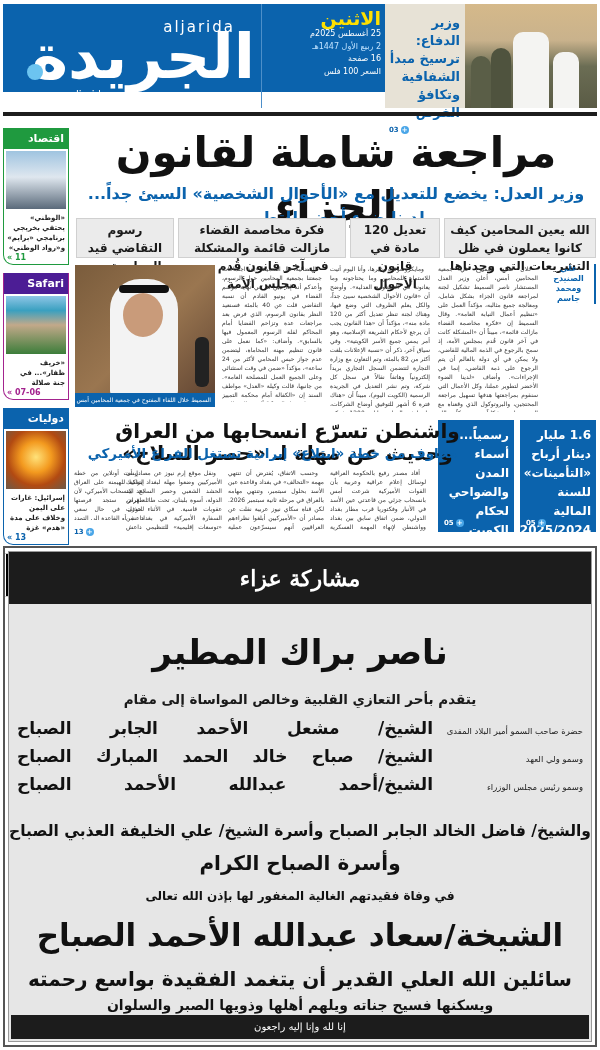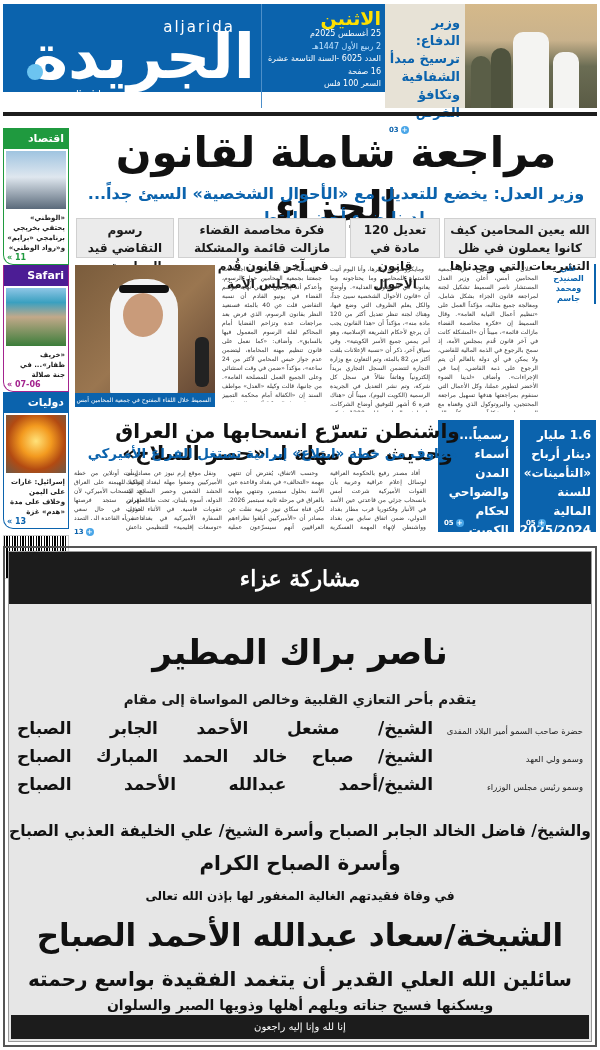--- a/index.html
+++ b/index.html
@@ -23,21 +23,21 @@
   .teaser-title { color: #0b63ad; font-weight: bold; font-size: 13px; line-height: 18px; }
   .page-ref { color: #0b63ad; font-size: 7px; font-weight: bold; margin-top: 4px; direction: ltr; text-align: left; display: flex; align-items: center; gap: 2px; }
   .plus-dot { display: inline-block; width: 8px; height: 8px; border-radius: 50%; background: #4aa6e8; color: #fff; font-size: 7px; line-height: 8px; text-align: center; }
   .teaser-photo { width: 132px; height: 104px; background: linear-gradient(180deg, #d5b98a 0%, #c9b28c 35%, #6b6d54 60%, #5a5b45 100%); position: relative; overflow: hidden; }
   .teaser-photo .figure { position: absolute; bottom: 0; background: #f4f4f2; border-radius: 10px 10px 0 0; }
 
   .masthead-rule { position: absolute; top: 112px; left: 3px; width: 594px; height: 4px; background: #1d1d1d; }
 
   
   .sidebar { position: absolute; top: 128px; left: 3px; width: 66px; }
-  .side-card { border: 1.5px solid; border-top: none; border-radius: 0 0 0 10px; position: relative; }
+  .side-card { border: 1.5px solid; border-top: none; border-radius: 0 0 0 10px; margin-bottom: 8px; position: relative; }
   .side-head { color: #fff; font-weight: bold; font-size: 11px; padding: 4px 4px; text-align: right; }
   .side-img { height: 58px; margin: 2px; }
   .side-text { font-size: 7px; line-height: 10px; padding: 2px 3px 0 3px; text-align: right; font-weight: bold; }
   .side-ref { font-size: 8px; font-weight: bold; text-align: left; direction: ltr; padding: 0 3px 2px 3px; }
   .barcode { height: 44px; margin-top: 6px; border: 1px solid #ccc; background: repeating-linear-gradient(90deg, #000 0 1px, #fff 1px 2px, #000 2px 4px, #fff 4px 5px, #000 5px 6px, #fff 6px 8px); }
 
   
   .headline { position: absolute; top: 126px; right: 4px; width: 520px; text-align: center; font-weight: bold; font-size: 42px; line-height: 54px; letter-spacing: -1px; color: #111; }
   .subhead { position: absolute; top: 182px; right: 4px; width: 520px; text-align: center; color: #0b63ad; font-weight: bold; font-size: 16px; line-height: 24px; letter-spacing: -0.5px; }
 
@@ -84,21 +84,20 @@
     <div class="logo-main">
       <span class="logo-latin">aljarida</span>
       <span class="logo-arabic">الجريدة</span>
       <span class="logo-dot"></span>
       <span class="logo-url">www.aljarida.com</span>
     </div>
     <div class="date-box">
       <div class="date-day">الاثنين</div>
       <div class="date-line">25 أغسطس 2025م</div>
       <div class="date-line hijri">2 ربيع الأول 1447هـ</div>
-      <div class="date-line">العدد 6025 -السنة التاسعة عشرة</div>
       <div class="date-line">16 صفحة</div>
       <div class="date-line">السعر 100 فلس</div>
     </div>
   </div>
   <div class="teaser-box">
     <div class="teaser-title">وزير الدفاع: ترسيخ مبدأ الشفافية وتكافؤ الفرص</div>
     <div class="page-ref">
       <span>03</span>
       <span class="plus-dot">+</span>
     </div>

